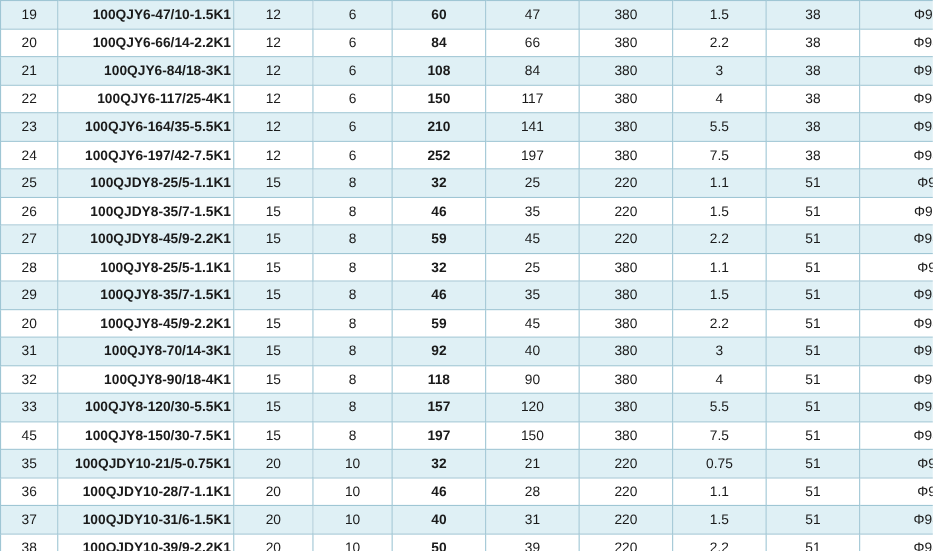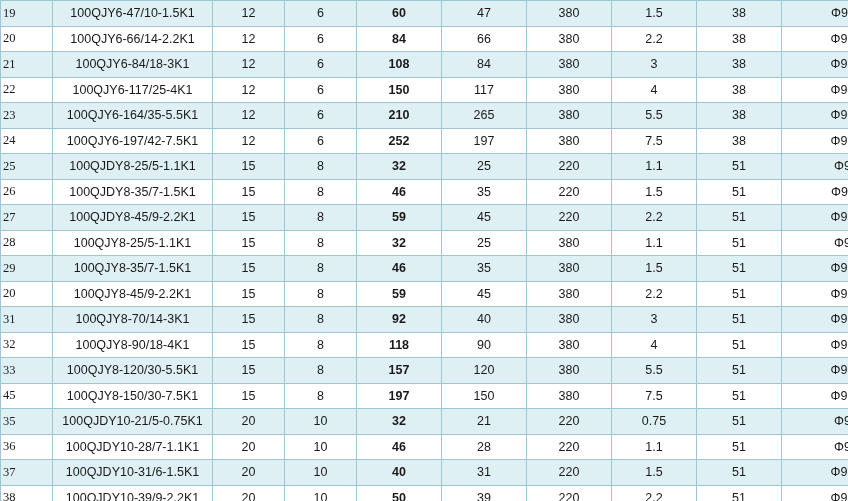--- a/index.html
+++ b/index.html
@@ -39,22 +39,22 @@
   col.c1 { width: 160px; }
   col.c2 { width: 72px; }
   col.c3 { width: 72px; }
   col.c4 { width: 85px; }
   col.c5 { width: 85px; }
   col.c6 { width: 85px; }
   col.c7 { width: 85px; }
   col.c8 { width: 85px; }
   col.c9 { width: 157px; }
 
-  td.idx { text-align: left; font-family: Liberation Serif, serif; }
-  td.model { text-align: center; padding-left: 10px; }
+  td.idx { text-align: center; }
+  td.model { text-align: right; padding-left: 10px; font-weight: bold; }
   td.num { text-align: center; }
   td.bold { font-weight: bold; }
   td.dim { text-align: center; }
 </style>
 </head>
 <body>
 
 <table class="spec-table">
   <colgroup>
     <col class="c0">
@@ -116,21 +116,21 @@
         <td class="num">4</td>
         <td class="num">38</td>
         <td class="dim">Φ98×2048</td>
       </tr>
       <tr class="band-alt">
         <td class="idx">23</td>
         <td class="model">100QJY6-164/35-5.5K1</td>
         <td class="num">12</td>
         <td class="num">6</td>
         <td class="num bold">210</td>
-        <td class="num">265</td>
+        <td class="num">141</td>
         <td class="num">380</td>
         <td class="num">5.5</td>
         <td class="num">38</td>
         <td class="dim">Φ98×2693</td>
       </tr>
       <tr class="band-plain">
         <td class="idx">24</td>
         <td class="model">100QJY6-197/42-7.5K1</td>
         <td class="num">12</td>
         <td class="num">6</td>

